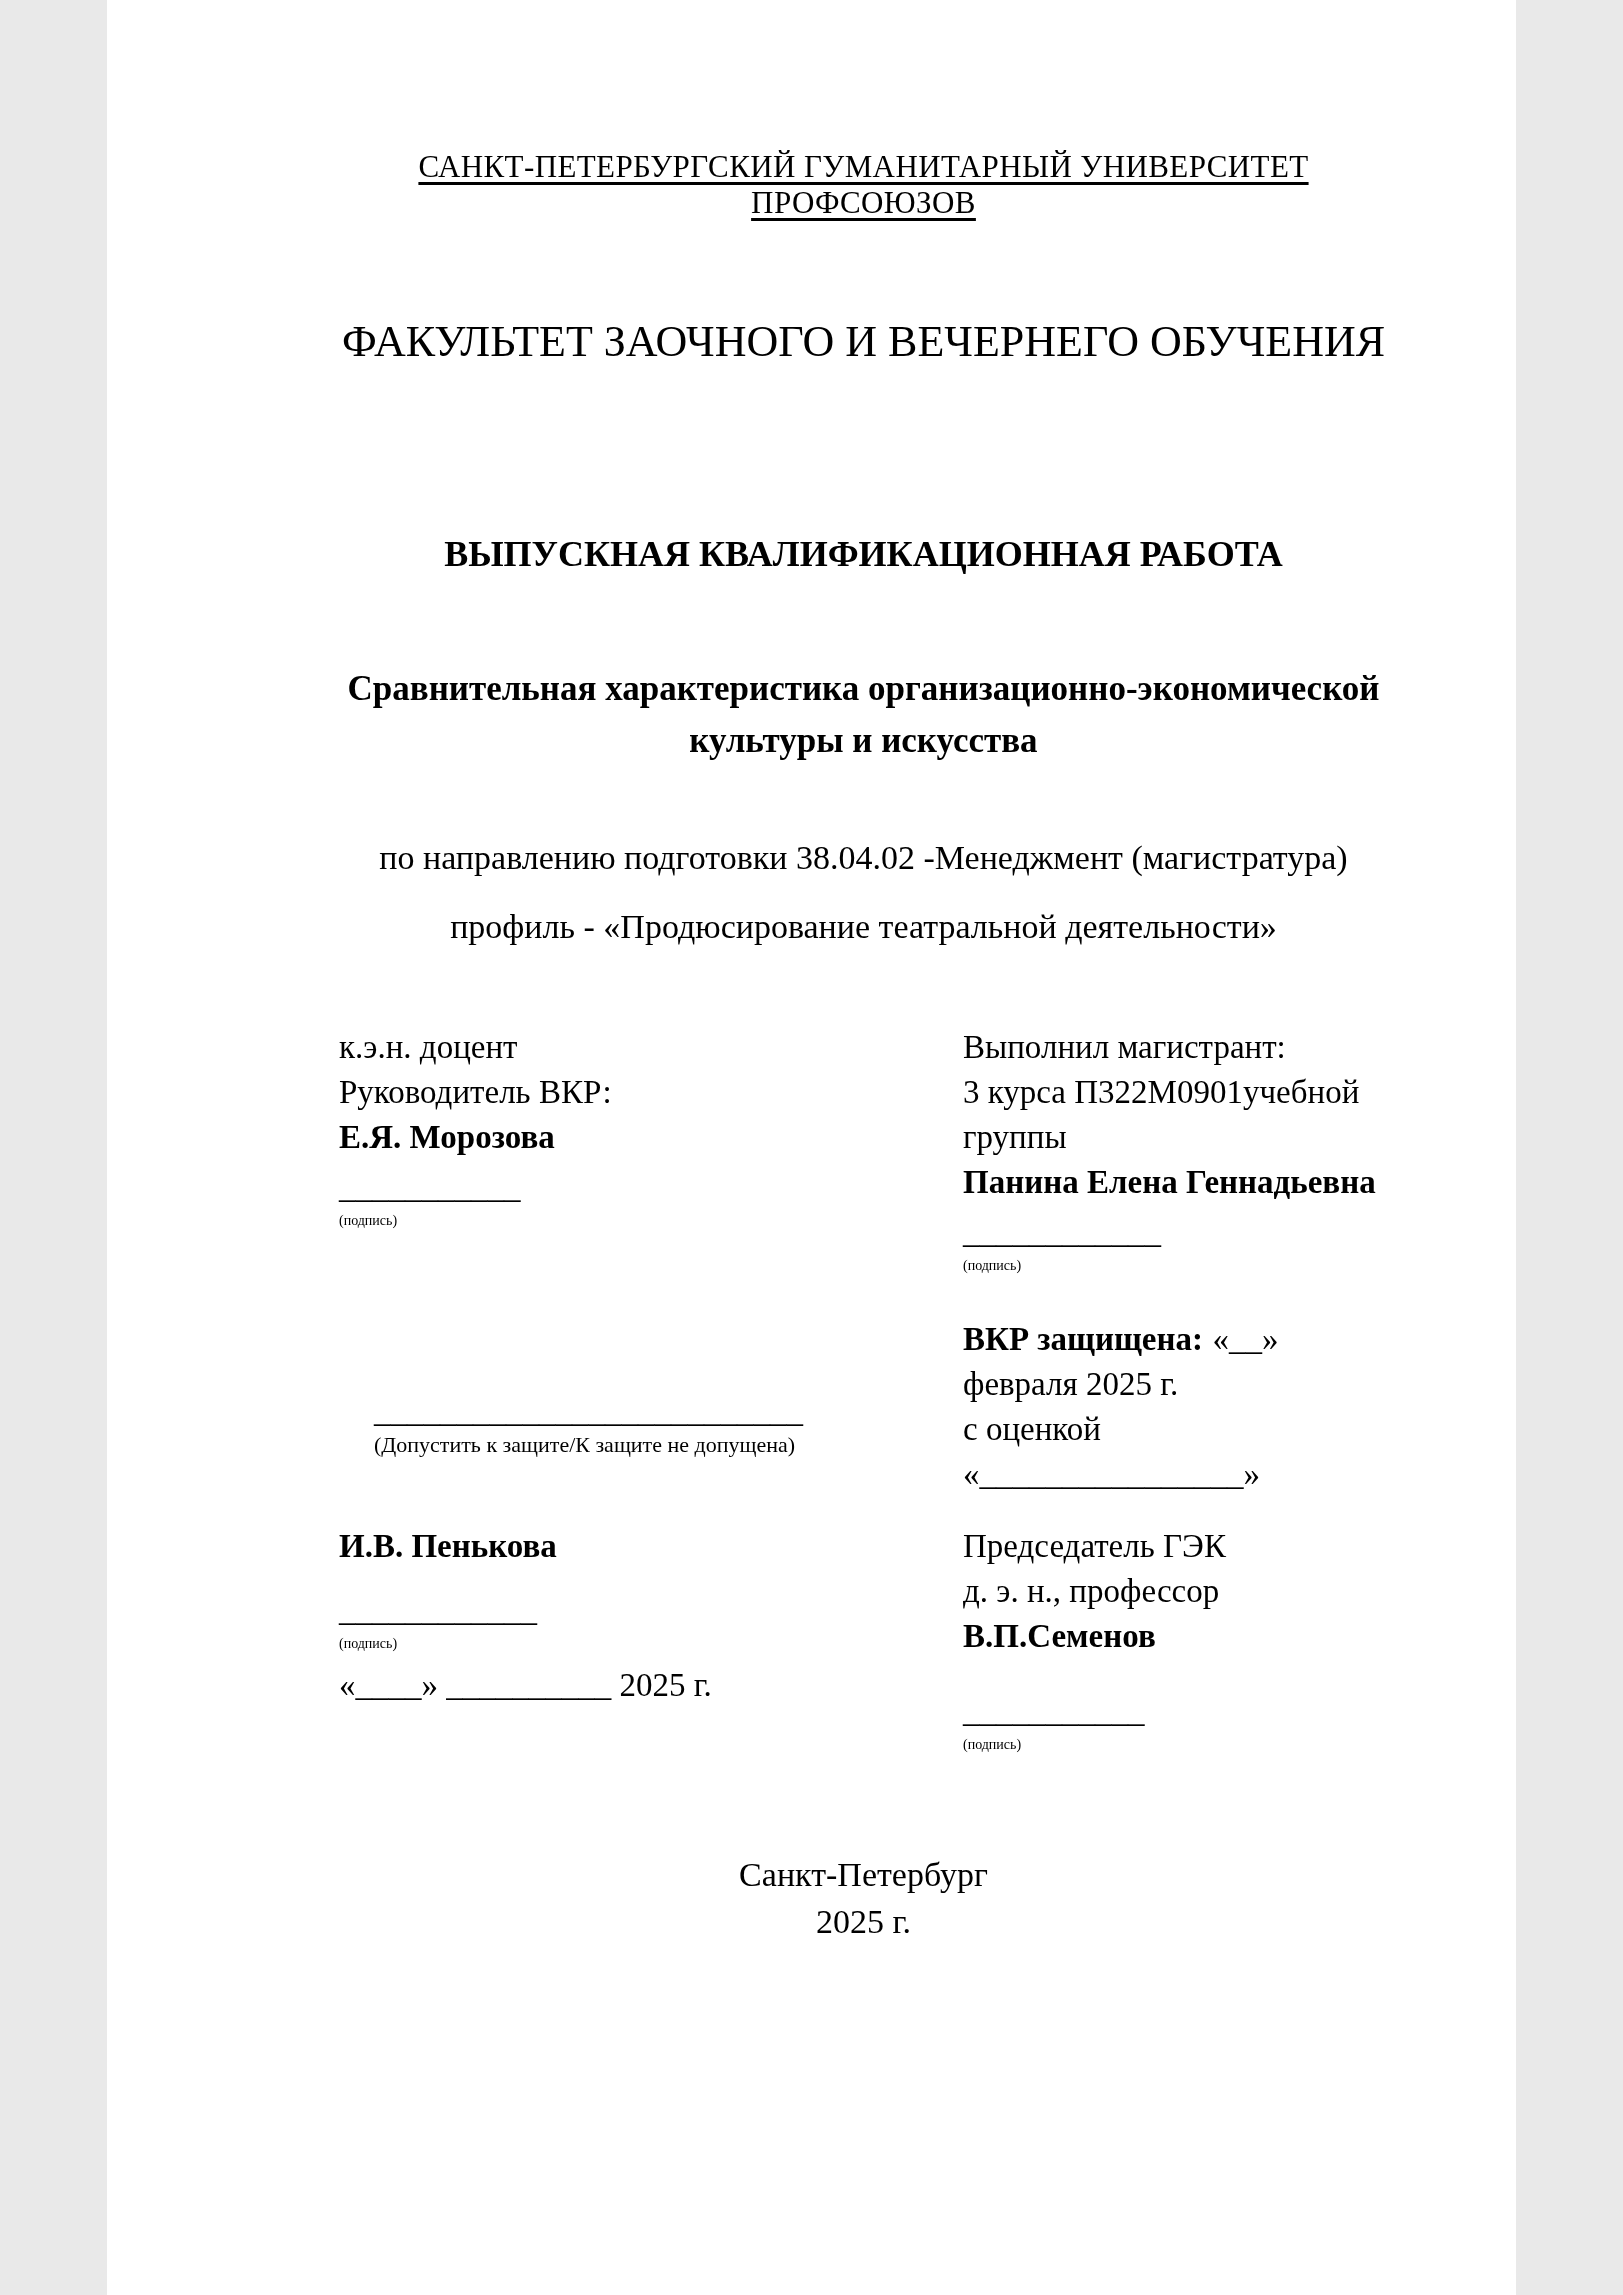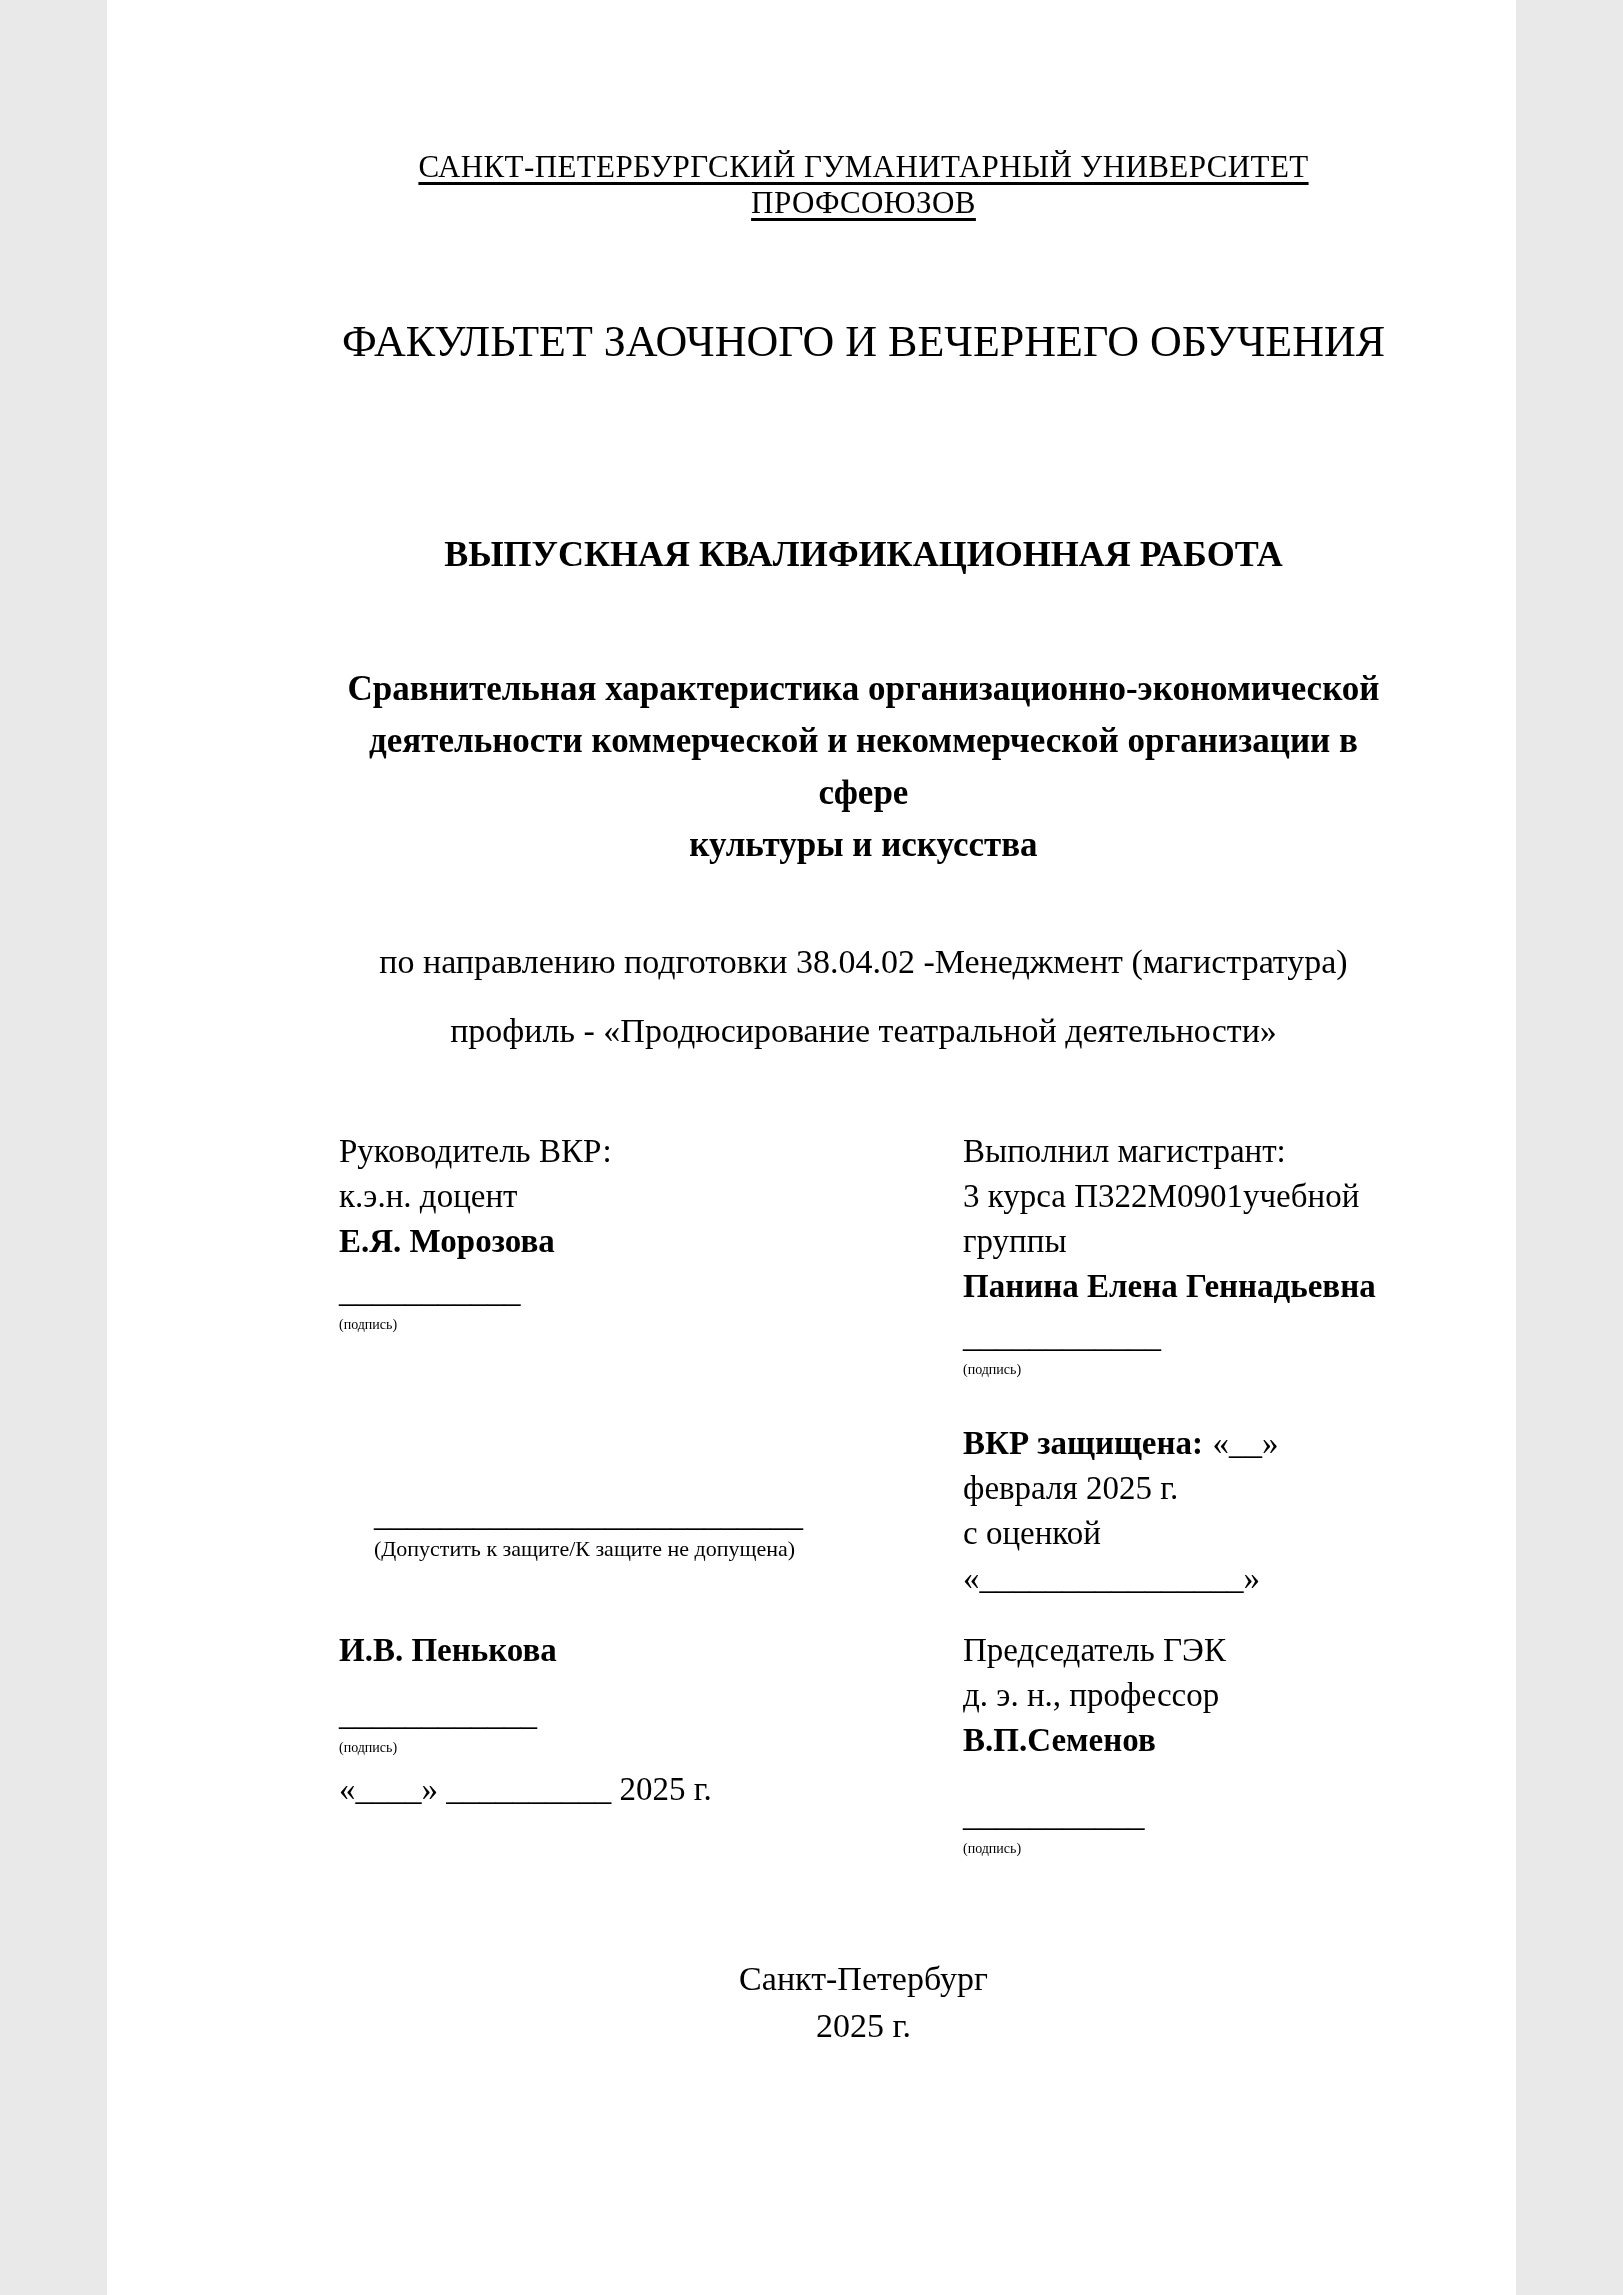--- a/index.html
+++ b/index.html
@@ -54,32 +54,31 @@
 
     <div class="university">САНКТ-ПЕТЕРБУРГСКИЙ ГУМАНИТАРНЫЙ УНИВЕРСИТЕТ ПРОФСОЮЗОВ</div>
 
     <div class="faculty">ФАКУЛЬТЕТ ЗАОЧНОГО И ВЕЧЕРНЕГО ОБУЧЕНИЯ</div>
 
 
     <div class="worktype">ВЫПУСКНАЯ КВАЛИФИКАЦИОННАЯ РАБОТА</div>
 
     <div class="title">
       <div>Сравнительная характеристика организационно-экономической</div>
-      <div>деятельности коммерческой и некоммерческой организации в сфере</div>
       <div>культуры и искусства</div>
     </div>
 
     <div class="direction">по направлению подготовки 38.04.02 -Менеджмент (магистратура)</div>
 
     <div class="profile">профиль - «Продюсирование театральной деятельности»</div>
 
     <div class="cols row1">
       <div class="col-left">
+        <div class="txt">к.э.н. доцент</div>
         <div class="txt">Руководитель ВКР:</div>
-        <div class="txt">к.э.н. доцент</div>
         <div class="txt bold">Е.Я. Морозова</div>
         <div class="sigline">___________</div>
         <div class="caption">(подпись)</div>
       </div>
       <div class="col-right">
         <div class="txt">Выполнил магистрант:</div>
         <div class="txt">3 курса П322М0901учебной группы</div>
         <div class="txt bold">Панина Елена Геннадьевна</div>
         <div class="sigline">____________</div>
         <div class="caption">(подпись)</div>

